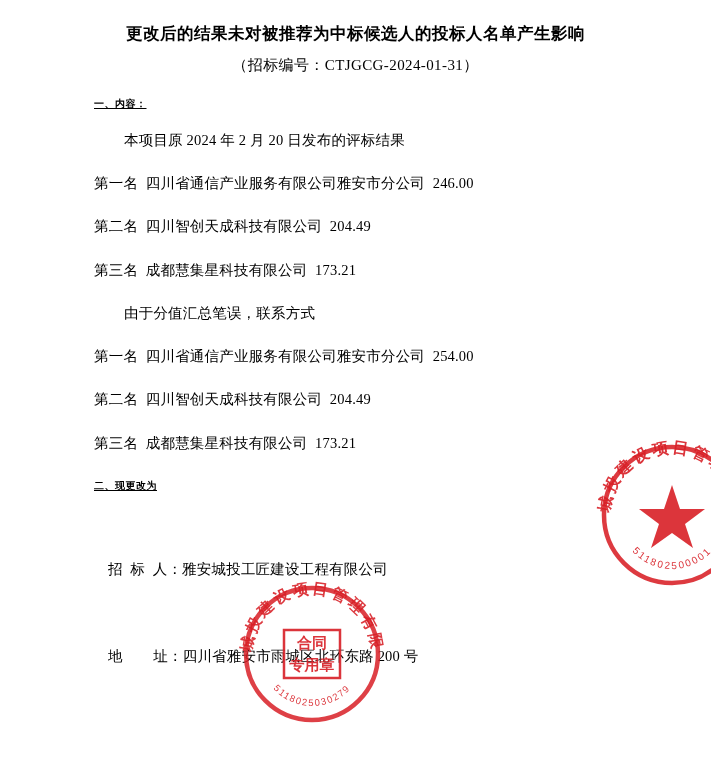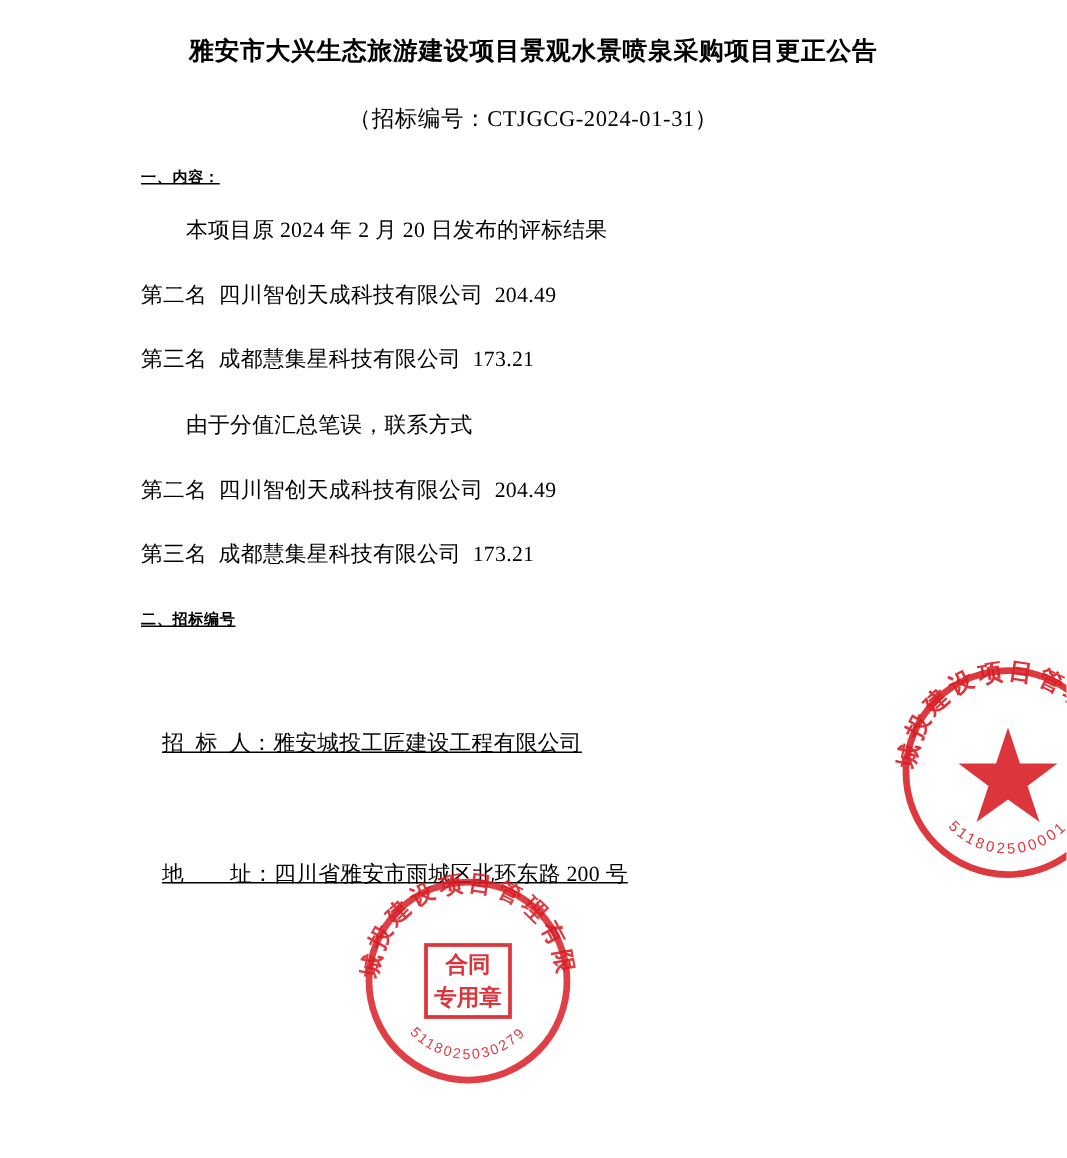--- a/index.html
+++ b/index.html
@@ -26,21 +26,21 @@
     text-align: center;
     font-size: 16.5px;
     font-weight: bold;
     letter-spacing: 0.5px;
     line-height: 1.5;
     margin: 0;
   }
   .doc-subtitle {
     text-align: center;
     font-size: 15px;
-    margin-top: 23px;
+    margin-top: 9px;
     letter-spacing: 0.4px;
   }
   .section-head {
     font-size: 10px;
     font-weight: bold;
     margin-top: 22px;
     margin-bottom: 4px;
     padding-left: 38px;
     letter-spacing: 0.5px;
     text-decoration: underline;
@@ -59,21 +59,20 @@
   .contact-block {
     padding-left: 52px;
     font-size: 14.5px;
     line-height: 2.0;
     letter-spacing: 0.2px;
     white-space: pre;
   }
   .contact-row {
     display: block;
     white-space: pre;
-    text-decoration: underline;
   }
 
   
   .seal {
     position: absolute;
     pointer-events: none;
   }
   .seal-right {
     right: -46px;
     top: 430px;
@@ -86,32 +85,34 @@
     width: 160px;
     height: 160px;
   }
   .seal svg { display: block; }
 </style>
 </head>
 <body>
 
 <div class="page">
 
-  <h1 class="doc-title">雅安市大兴生态旅游建设项目景观水景喷泉采购项目更正公告</h1>
+  <h1 class="doc-title">更改后的结果未对被推荐为中标候选人的投标人名单产生影响</h1>
   <div class="doc-subtitle">（招标编号：CTJGCG-2024-01-31）</div>
 
   <div class="section-head">一、内容：</div>
   <div class="para indent">本项目原 2024 年 2 月 20 日发布的评标结果</div>
+  <div class="para">第一名  四川省通信产业服务有限公司雅安市分公司  246.00</div>
   <div class="para">第二名  四川智创天成科技有限公司  204.49</div>
   <div class="para">第三名  成都慧集星科技有限公司  173.21</div>
   <div class="para indent">由于分值汇总笔误，联系方式</div>
+  <div class="para">第一名  四川省通信产业服务有限公司雅安市分公司  254.00</div>
   <div class="para">第二名  四川智创天成科技有限公司  204.49</div>
   <div class="para">第三名  成都慧集星科技有限公司  173.21</div>
 
-  <div class="section-head">二、招标编号</div>
+  <div class="section-head">二、现更改为</div>
 
 
   <div class="contact-block">
     <span class="contact-row"><span>招  标  人：</span><span>雅安城投工匠建设工程有限公司</span></span>
     <span class="contact-row"><span>地        址：</span><span>四川省雅安市雨城区北环东路 200 号</span></span>
     
     
   </div>
 
   <div class="seal seal-right">

